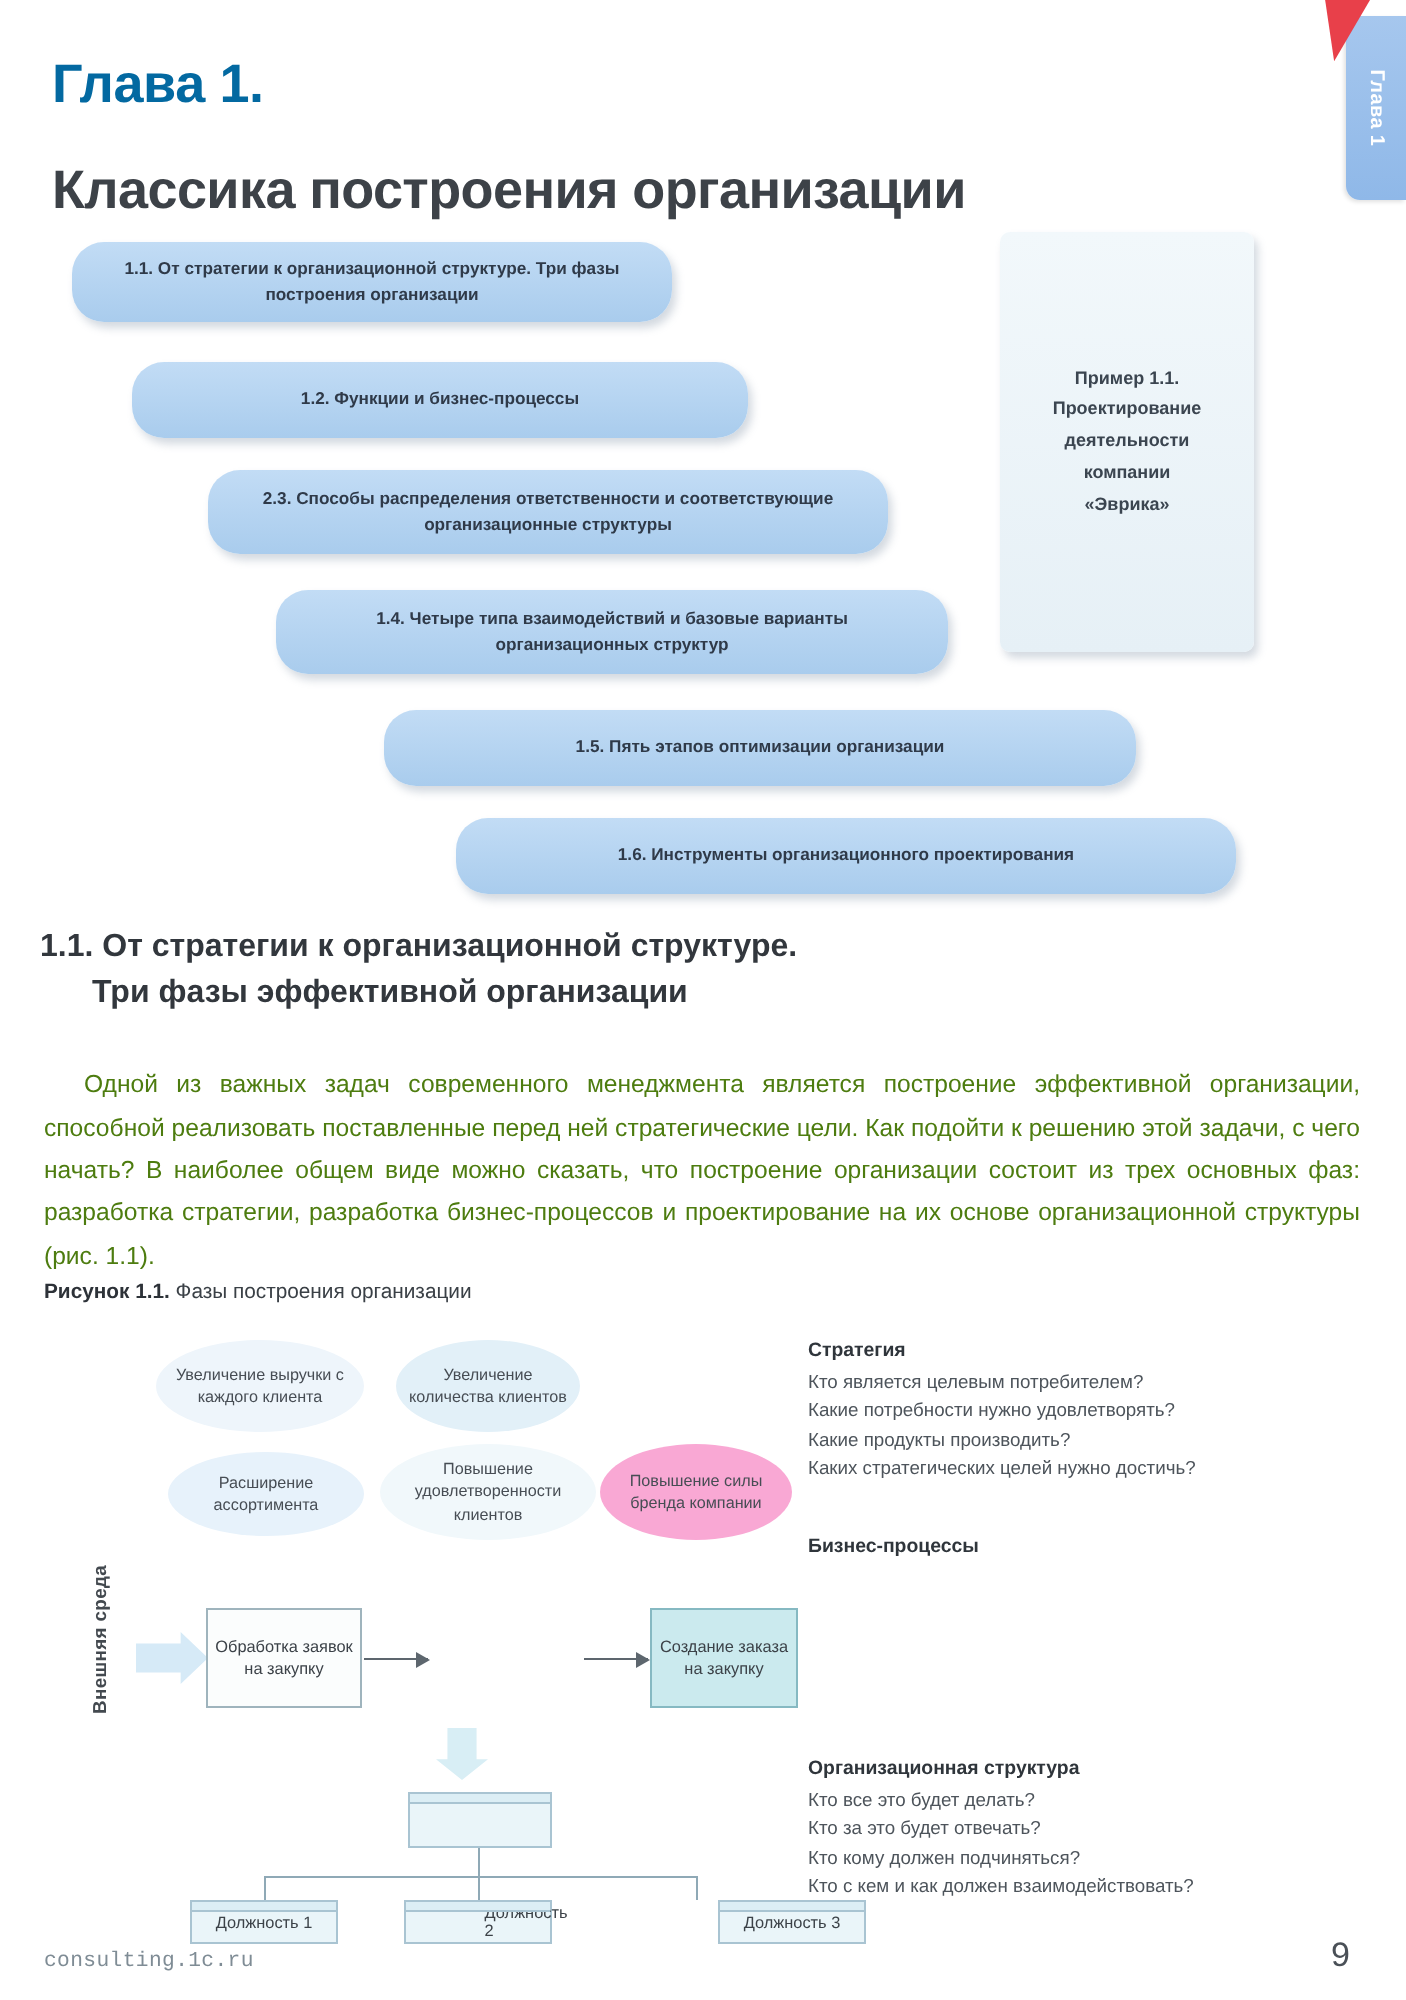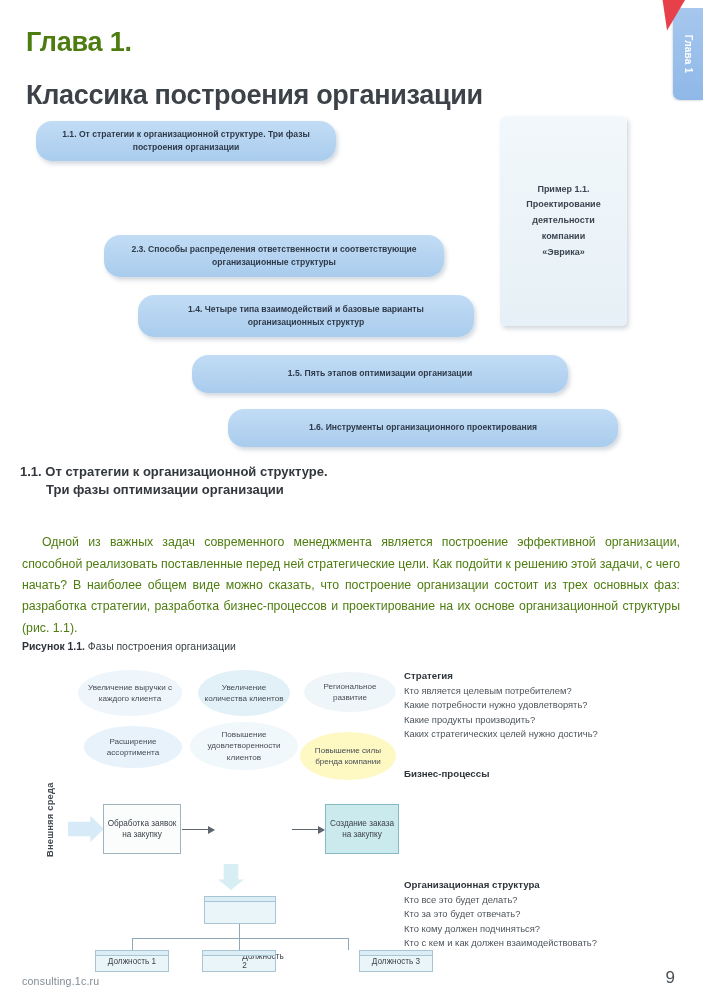--- a/index.html
+++ b/index.html
@@ -60,21 +60,21 @@
     z-index: 6;
   }
 
   
   .chapter-kicker {
     position: absolute;
     left: 26px;
     top: 27px;
     font-size: 27px;
     font-weight: bold;
-    color: #4d7c0f;
+    color: #0369a1;
     letter-spacing: -.2px;
   }
   .chapter-title {
     position: absolute;
     left: 26px;
     top: 62px;
     font-size: 27px;
     font-weight: bold;
     color: #3d4248;
     letter-spacing: -.3px;
@@ -123,21 +123,21 @@
     line-height: 1.75;
     white-space: pre-line;
   }
 
   
   .section-head {
     position: absolute;
     left: 20px;
     top: 463px;
     width: 620px;
-    font-size: 13px;
+    font-size: 16px;
     font-weight: bold;
     color: #32373d;
     line-height: 1.42;
   }
   .section-head .l2 { display: block; padding-left: 26px; }
 
   
   .body-par {
     position: absolute;
     left: 22px;
@@ -272,20 +272,21 @@
   }
 
   
   .footer-url {
     position: absolute;
     left: 22px;
     top: 975px;
     font-size: 10.6px;
     color: #7f8c95;
     letter-spacing: .2px;
+    font-family: Liberation Mono, monospace;
   }
   .footer-page {
     position: absolute;
     right: 28px;
     top: 968px;
     font-size: 17px;
     color: #4a5057;
   }
 </style>
 </head>
@@ -297,66 +298,65 @@
   <div class="chapter-tab">
     <span class="chapter-tab-label">Глава 1</span>
   </div>
 
   <div class="chapter-kicker">Глава 1.</div>
   <h1 class="chapter-title">Классика построения организации</h1>
 
   <div class="toc">
     <div class="toc-bar" style="left:36px;  top:8px;   width:300px; height:40px;">1.1. От стратегии к организационной структуре.
 Три фазы построения организации</div>
+    <div class="toc-bar" style="left:66px;  top:68px;  width:308px; height:38px;">1.2. Функции и бизнес-процессы</div>
     <div class="toc-bar" style="left:104px; top:122px; width:340px; height:42px;">2.3. Способы распределения ответственности
 и соответствующие организационные структуры</div>
     <div class="toc-bar" style="left:138px; top:182px; width:336px; height:42px;">1.4. Четыре типа взаимодействий и базовые варианты
 организационных структур</div>
     <div class="toc-bar" style="left:192px; top:242px; width:376px; height:38px;">1.5. Пять этапов оптимизации организации</div>
     <div class="toc-bar" style="left:228px; top:296px; width:390px; height:38px;">1.6. Инструменты организационного проектирования</div>
   </div>
 
   <div class="example-card">
     <div class="example-card-text">Пример 1.1.
 Проектирование
 деятельности
 компании
 «Эврика»</div>
   </div>
 
   <div class="section-head">
     <span>1.1. От стратегии к организационной структуре.</span>
-    <span class="l2">Три фазы оптимизации организации</span>
+    <span class="l2">Три фазы эффективной организации</span>
   </div>
 
   <p class="body-par">Одной из важных задач современного менеджмента является построение эффективной организации, способной реализовать поставленные перед ней стратегические цели. Как подойти к решению этой задачи, с чего начать? В наиболее общем виде можно сказать, что построение организации состоит из трех основных фаз: разработка стратегии, разработка бизнес-процессов и проектирование на их основе организационной структуры (рис. 1.1).</p>
 
   <div class="fig-caption">
     <b>Рисунок 1.1.</b><span> Фазы построения организации</span>
   </div>
 
   <div class="figure">
 
     <div class="env-label">Внешняя среда</div>
     <div class="env-arrow"></div>
 
     <div class="goal" style="left:60px;  top:6px;  width:104px; height:46px; background:#eef5fb;">Увеличение
 выручки с каждого
 клиента</div>
     <div class="goal" style="left:180px; top:6px;  width:92px;  height:46px; background:#e2f0f8;">Увеличение
 количества
 клиентов</div>
-    <div class="goal" style="left:286px; top:8px;  width:92px;  height:40px; background:#eff6fa;">Региональное
-развитие</div>
     <div class="goal" style="left:66px;  top:62px; width:98px;  height:42px; background:#e7f2fb;">Расширение
 ассортимента</div>
     <div class="goal" style="left:172px; top:58px; width:108px; height:48px; background:#f1f8fb;">Повышение
 удовлетворенности
 клиентов</div>
-    <div class="goal" style="left:282px; top:68px; width:96px;  height:48px; background:#fef9c3;">Повышение
+    <div class="goal" style="left:282px; top:58px; width:96px;  height:48px; background:#f9a8d4;">Повышение
 силы бренда
 компании</div>
 
     <div class="pbox plain" style="left:85px;  top:140px; width:78px; height:50px;">Обработка
 заявок
 на закупку</div>
     <div class="flow-arrow" style="left:164px; top:165px; width:32px;"></div>
     <div class="flow-arrow" style="left:274px; top:165px; width:32px;"></div>
     <div class="pbox tinted" style="left:307px; top:140px; width:74px; height:50px;">Создание
 заказа

